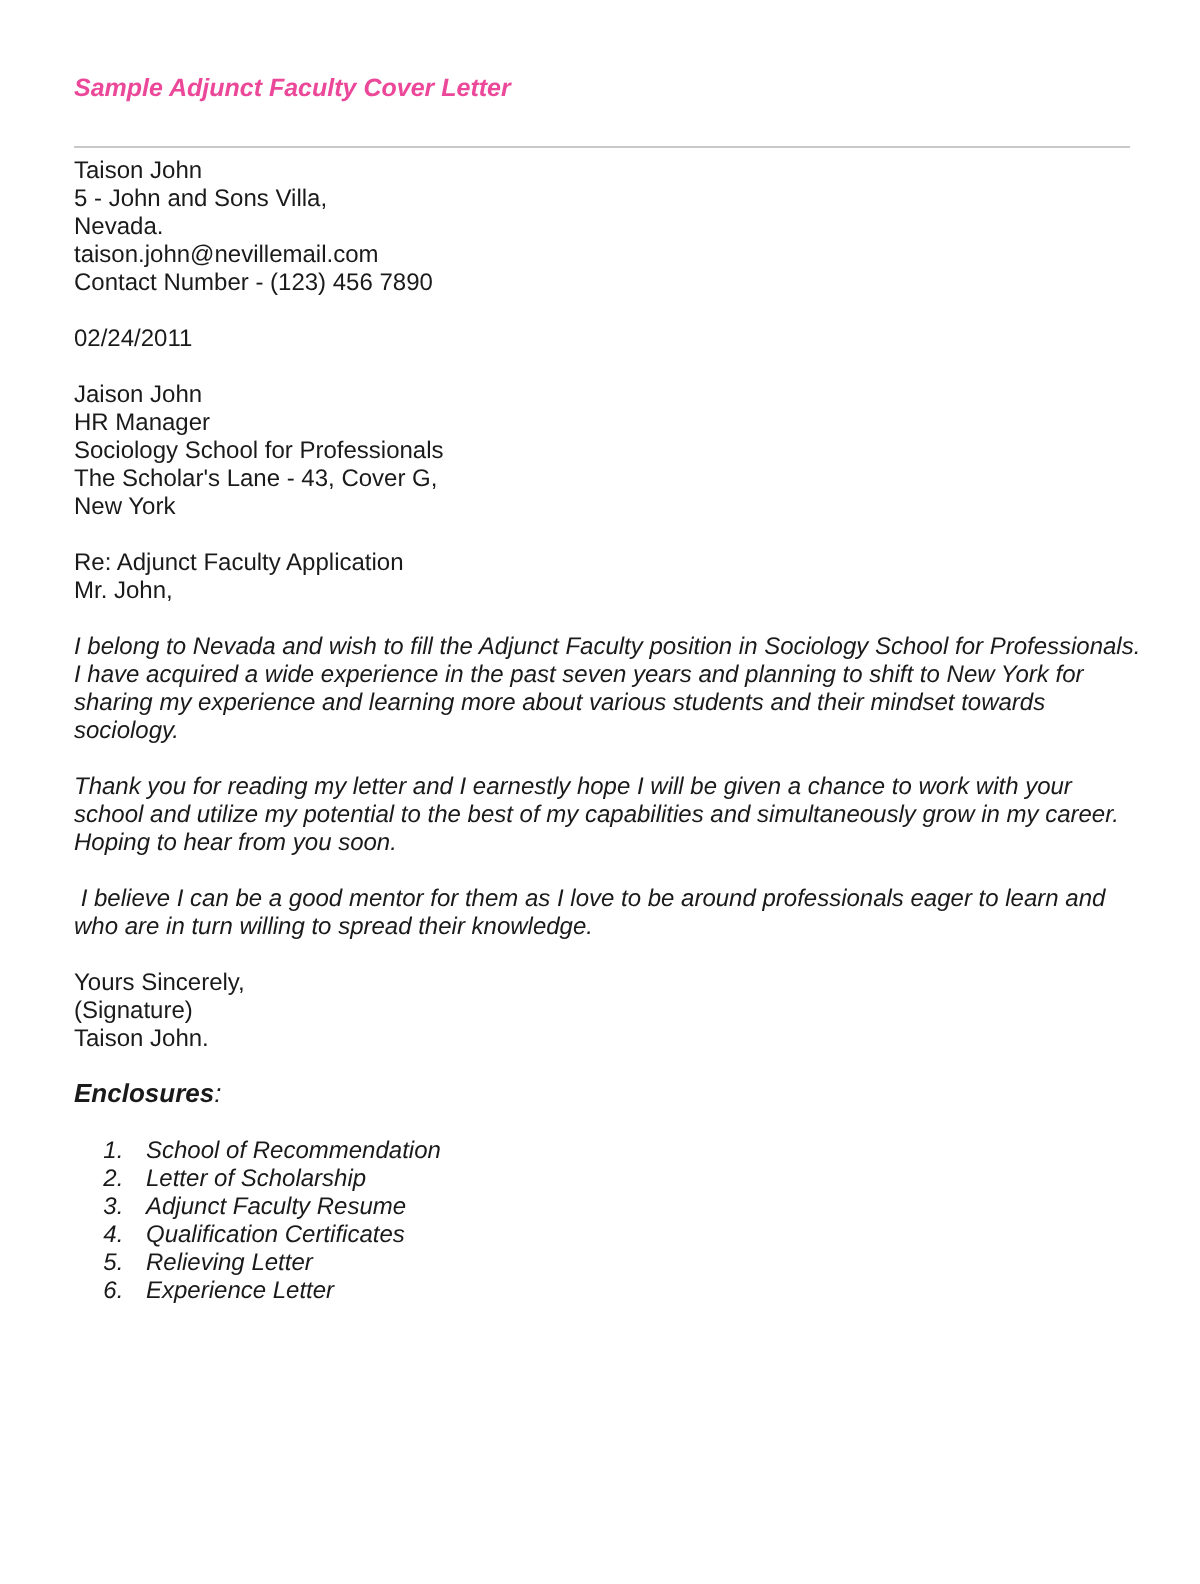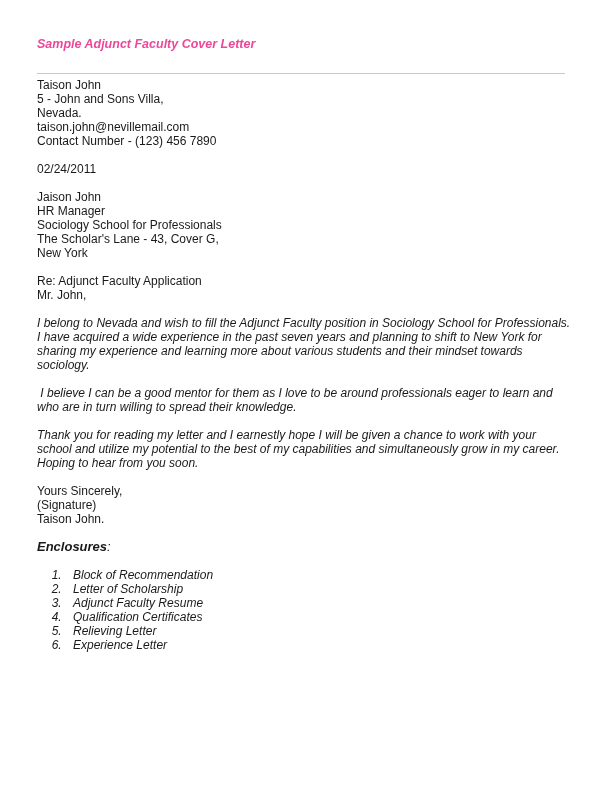--- a/index.html
+++ b/index.html
@@ -42,32 +42,32 @@
     <div>The Scholar's Lane - 43, Cover G,</div>
     <div>New York</div>
   </div>
 
   <div class="blk">
     <div>Re: Adjunct Faculty Application</div>
     <div>Mr. John,</div>
   </div>
 
   <p class="para" style="white-space: pre-wrap;">I belong to Nevada and wish to fill the Adjunct Faculty position in Sociology School for Professionals. I have acquired a wide experience in the past seven years and planning to shift to New York for sharing my experience and learning more about various students and their mindset towards sociology.</p>
+  <p class="para" style="white-space: pre-wrap;">Thank you for reading my letter and I earnestly hope I will be given a chance to work with your school and utilize my potential to the best of my capabilities and simultaneously grow in my career. Hoping to hear from you soon.</p>
   <p class="para" style="white-space: pre-wrap;"> I believe I can be a good mentor for them as I love to be around professionals eager to learn and who are in turn willing to spread their knowledge.</p>
-  <p class="para" style="white-space: pre-wrap;">Thank you for reading my letter and I earnestly hope I will be given a chance to work with your school and utilize my potential to the best of my capabilities and simultaneously grow in my career. Hoping to hear from you soon.</p>
 
   <div class="blk">
     <div>Yours Sincerely,</div>
     <div>(Signature)</div>
     <div>Taison John.</div>
   </div>
 
   <p class="enc-h"><b>Enclosures</b><span>:</span></p>
 
   <ol>
-    <li>Block of Recommendation</li>
+    <li>School of Recommendation</li>
     <li>Letter of Scholarship</li>
     <li>Adjunct Faculty Resume</li>
     <li>Qualification Certificates</li>
     <li>Relieving Letter</li>
     <li>Experience Letter</li>
   </ol>
 </div>
 
 </body></html>

